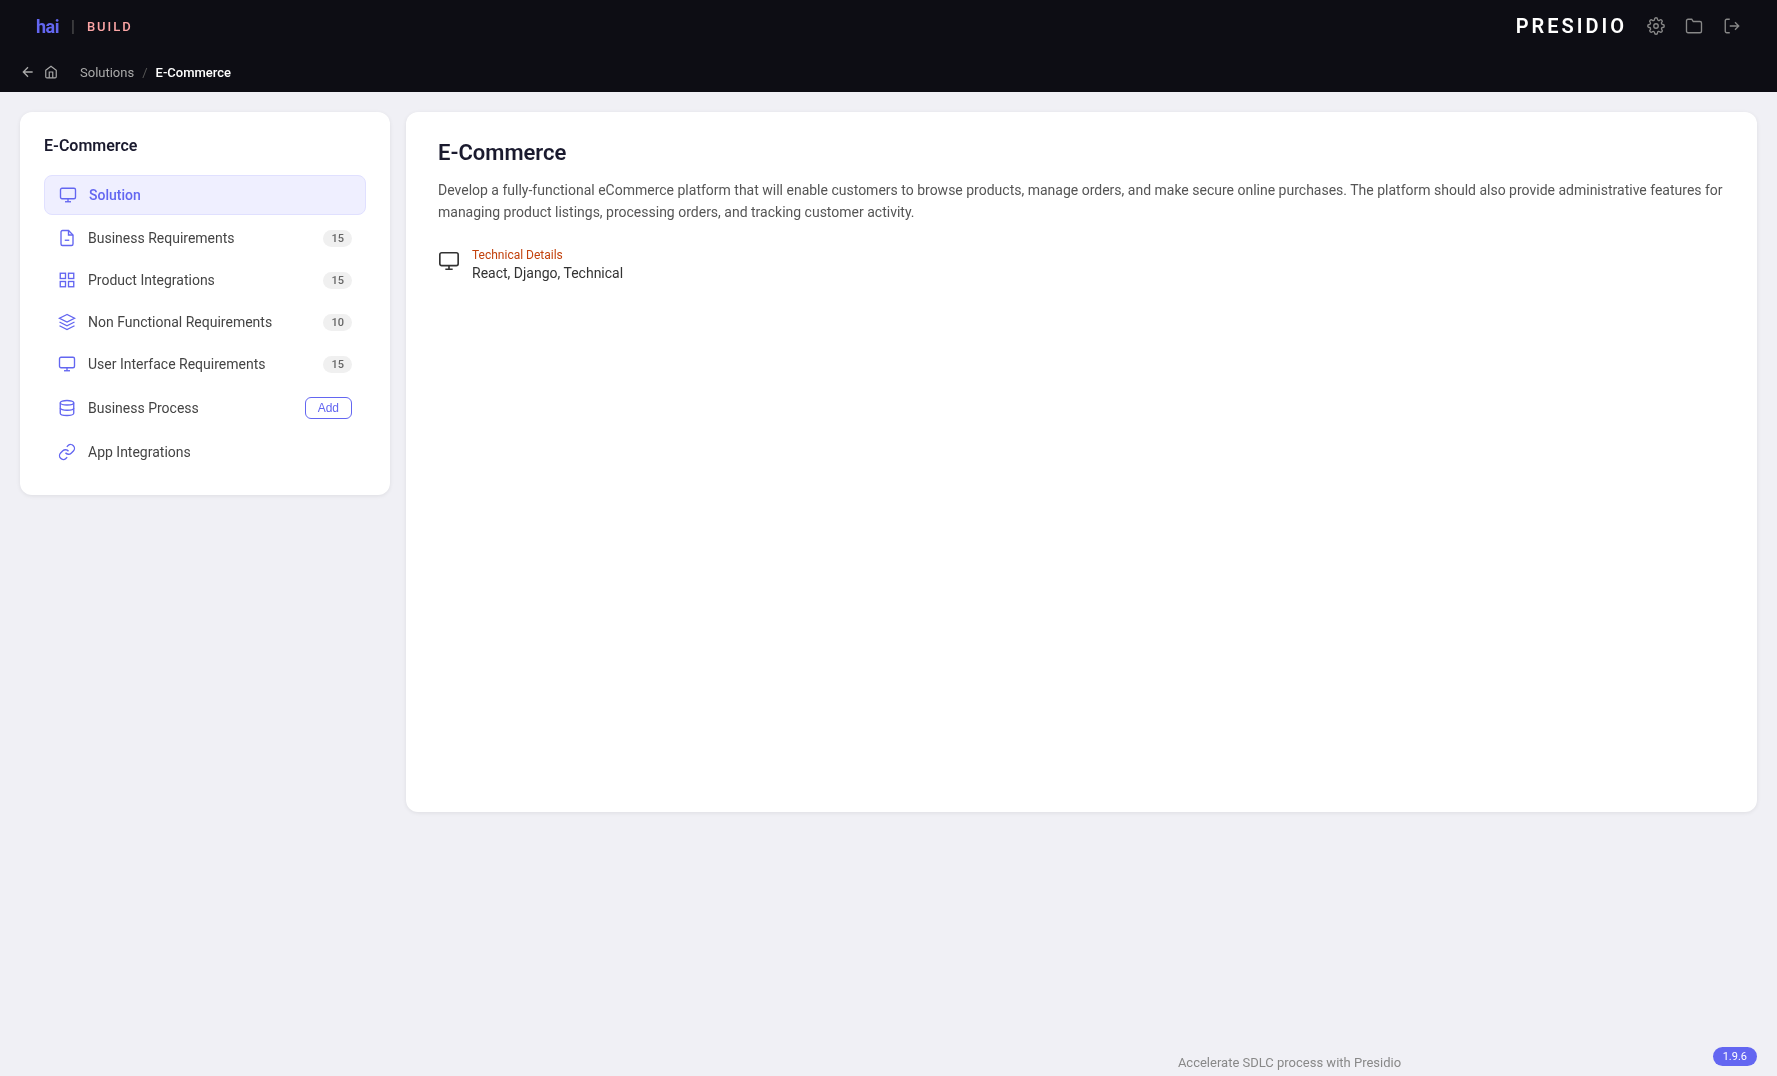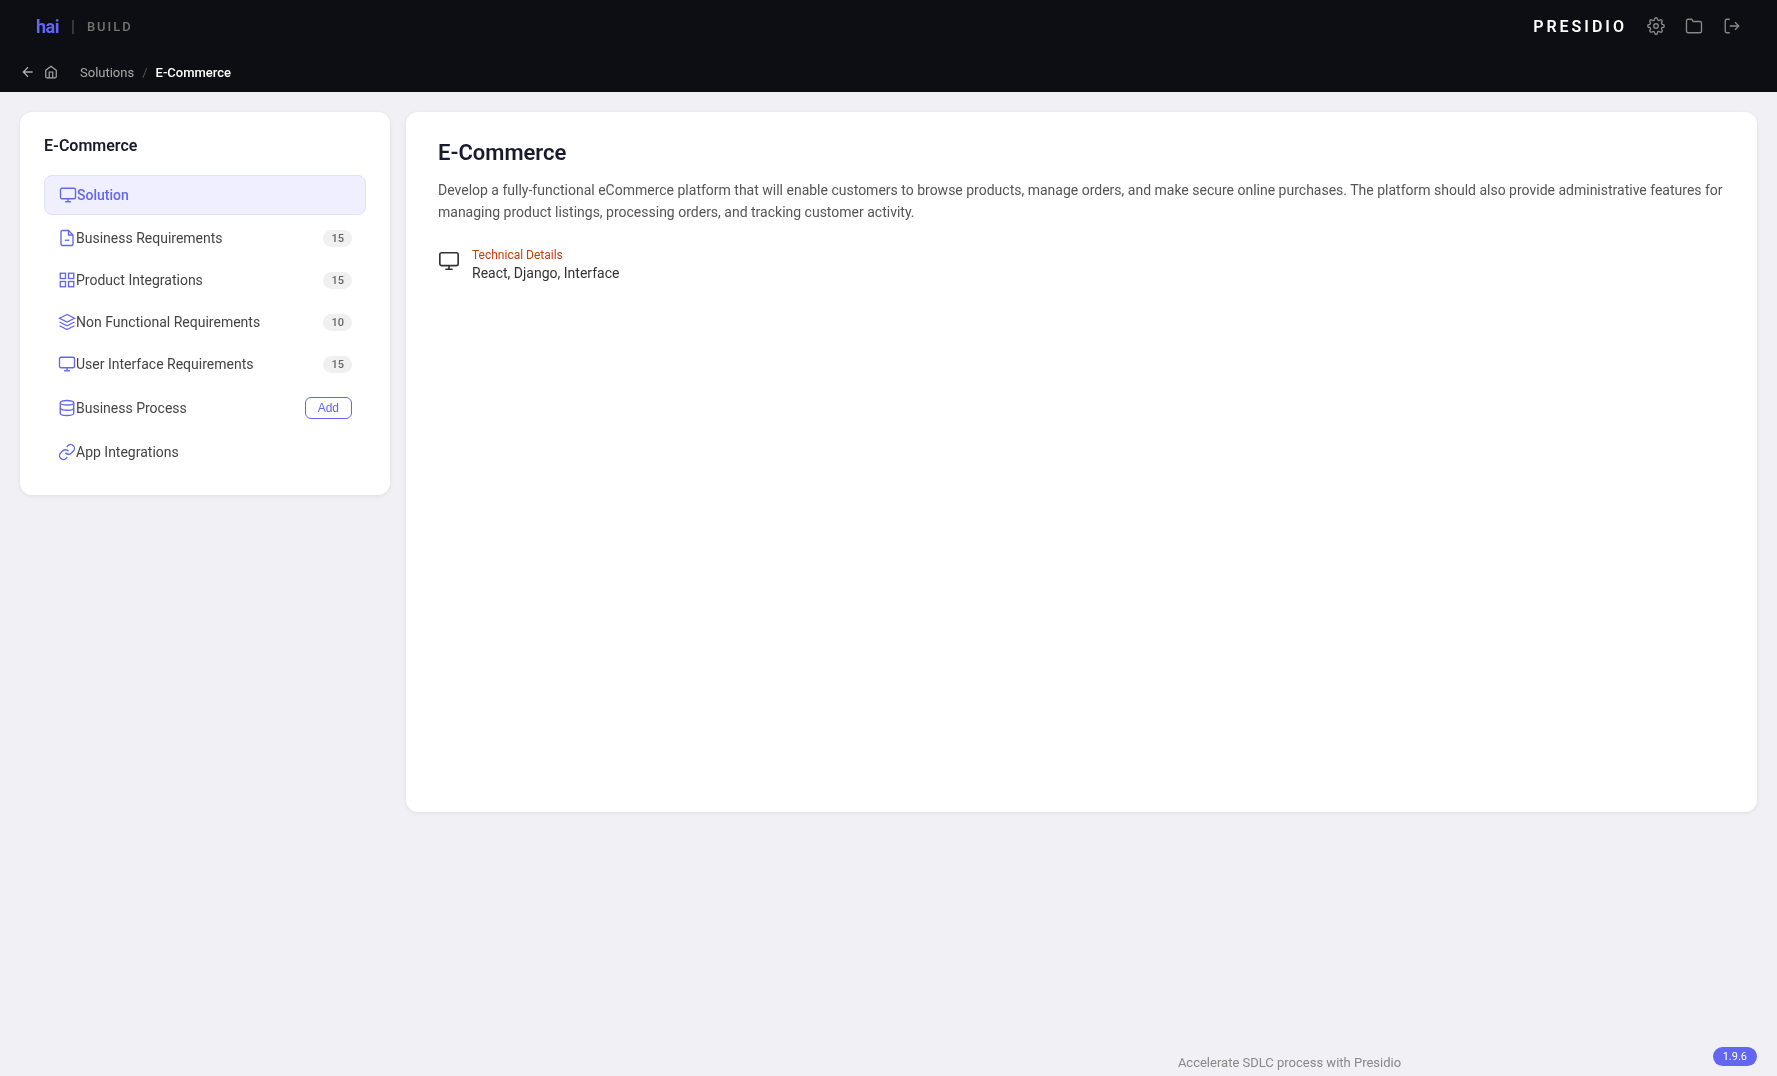--- a/index.html
+++ b/index.html
@@ -38,34 +38,34 @@
       letter-spacing: -0.5px;
     }
     .logo-hai span {
       color: #6366f1;
     }
     .logo-divider {
       color: #555;
       margin: 0 4px;
     }
     .logo-build {
-      color: #737373;
+      color: #fca5a5;
       font-size: 13px;
       font-weight: 500;
       letter-spacing: 2px;
       text-transform: uppercase;
     }
     .topnav-right {
       display: flex;
       align-items: center;
       gap: 20px;
     }
     .presidio-logo {
       color: white;
-      font-size: 16px;
+      font-size: 20px;
       font-weight: 600;
       letter-spacing: 3px;
       text-transform: uppercase;
     }
     .nav-icon {
       color: #888;
       cursor: pointer;
       display: flex;
       align-items: center;
     }
@@ -149,21 +149,21 @@
       cursor: pointer;
       transition: background 0.15s;
     }
     .nav-item.active {
       background: #efefff;
       border: 1px solid #e0e0ff;
     }
     .nav-item-left {
       display: flex;
       align-items: center;
-      gap: 0;
+      gap: 12px;
       justify-content: center;
     }
     .nav-item-icon {
       color: #6366f1;
       display: flex;
       align-items: center;
     }
     .nav-item-label {
       font-size: 14px;
       color: #444;
@@ -429,21 +429,21 @@
     <div class="solution-description">Develop a fully-functional eCommerce platform that will enable customers to browse products, manage orders, and make secure online purchases. The platform should also provide administrative features for managing product listings, processing orders, and tracking customer activity.</div>
     <div class="tech-details-row">
       <span class="tech-icon">
         <svg width="22" height="22" viewBox="0 0 24 24" fill="none" stroke="currentColor" stroke-width="1.8">
           <rect x="2" y="3" width="20" height="14" rx="2"></rect>
             <path d="M8 21h8M12 17v4"></path>
         </svg>
       </span>
       <div>
         <div class="tech-label">Technical Details</div>
-        <div class="tech-value">React, Django, Interface</div>
+        <div class="tech-value">React, Django, Technical</div>
       </div>
     </div>
   </div>
 
 </div>
 
 <div class="footer">
   <div style="flex:1"></div>
   <span class="footer-text">Accelerate SDLC process with Presidio</span>
   <span class="version-badge">1.9.6</span>

